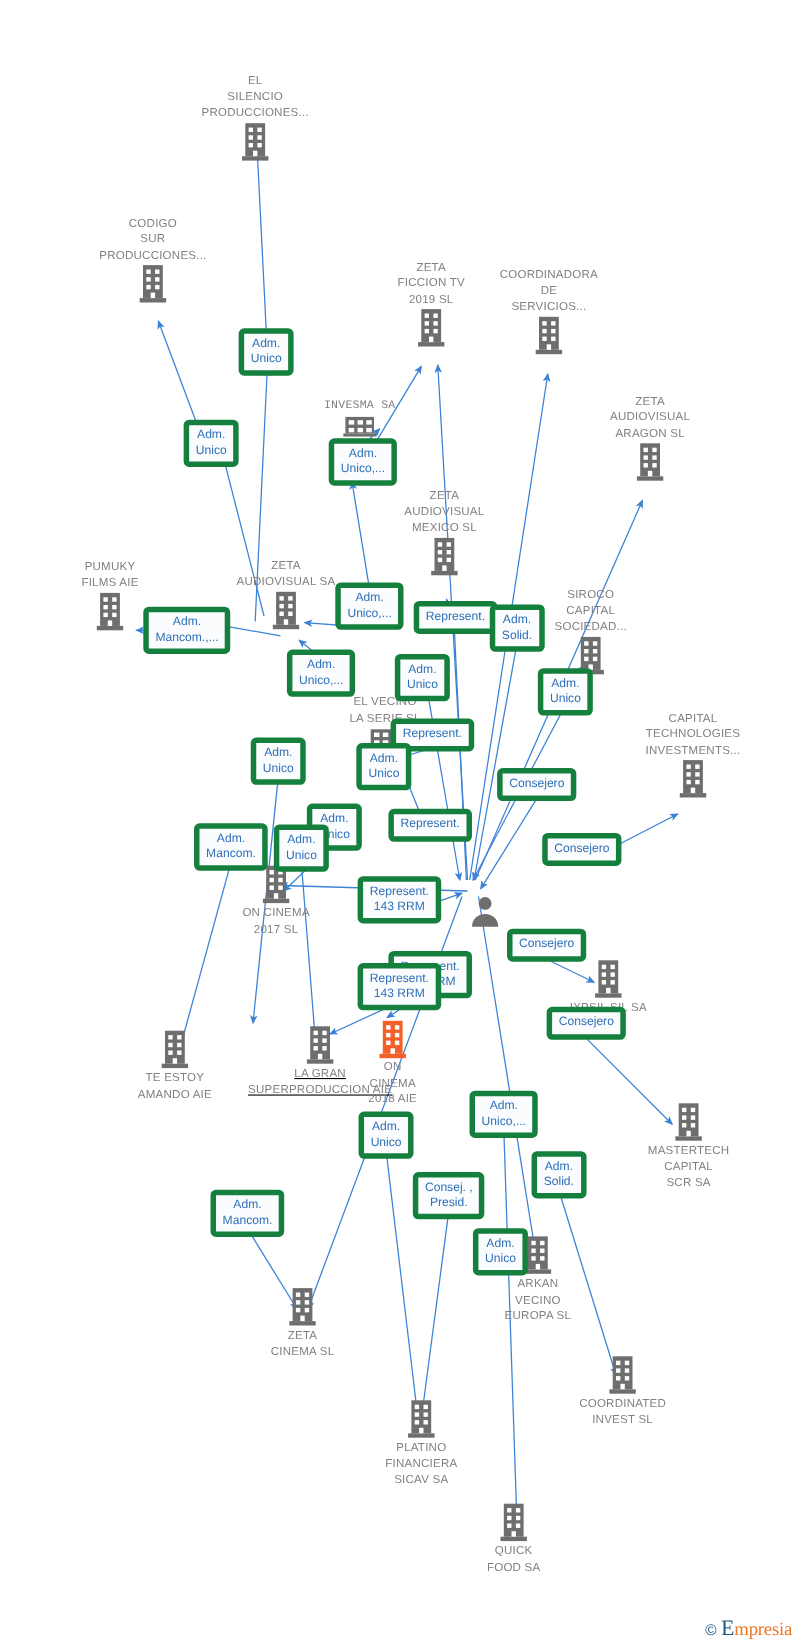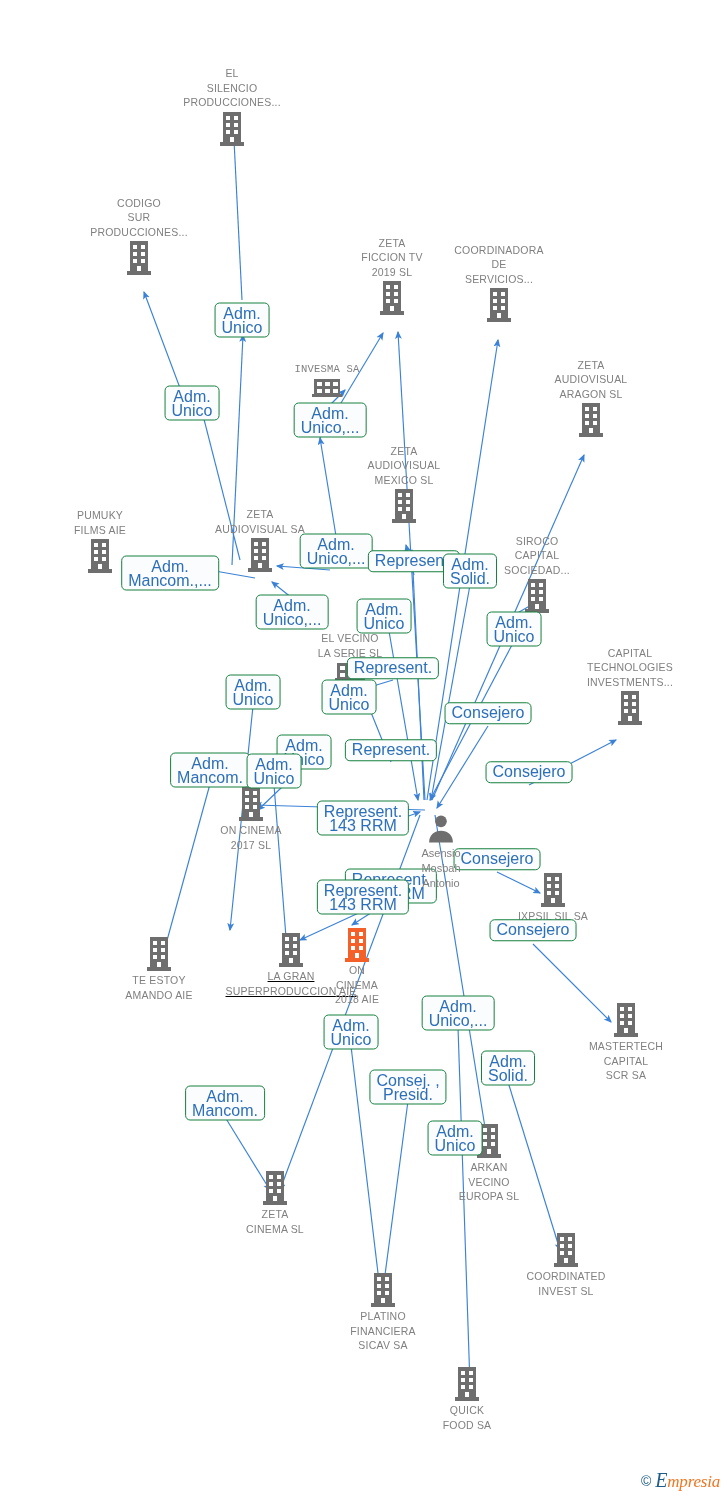--- a/index.html
+++ b/index.html
@@ -9,31 +9,31 @@
   #edges{position:absolute;left:0;top:0;width:728px;height:1500px;pointer-events:none;}
 
   .node{position:absolute;transform:translate(-50%,0);text-align:center;width:150px;}
   .node .cap{font-size:10.5px;line-height:14.5px;color:#808080;letter-spacing:.2px;
              white-space:pre-line;}
   .node .ico{display:block;margin:0 auto;}
   .node.below .cap{margin-top:1px;}
   .node.above .cap{margin-bottom:1px;}
 
   .edge-label{position:absolute;transform:translate(-50%,-50%);
-    background:#fbfcfe;border:1px solid #15803d;border-radius:5px;
-    color:#2d6fb8;font-size:16px;line-height:13.5px;text-align:center;
+    background:#fbfcfe;border:5px solid #15803d;border-radius:5px;
+    color:#2d6fb8;font-size:11px;line-height:13.5px;text-align:center;
     padding:3px 6px;white-space:pre-line;}
 
   .person .pname{font-size:11px;line-height:15px;color:#808080;white-space:pre-line;}
 
   #watermark{position:absolute;right:8px;bottom:8px;display:flex;align-items:center;
              gap:4px;font-size:15px;}
   #watermark .c{color:#1f5c86;font-size:14px;}
   #watermark .wm{font-family:"Liberation Serif","DejaVu Serif",serif;
-                 font-style:italic;color:#ef7622;font-size:17px;letter-spacing:-.2px;}
+                 color:#ef7622;font-size:17px;letter-spacing:-.2px;}
   #watermark .wm .e{color:#1f5c86;font-size:20px;}
 </style>
 </head>
 <body>
 
 <div id="stage">
 
   <svg id="edges" viewBox="0 0 728 1500">
     <defs>
       <marker id="arrow" markerWidth="7" markerHeight="7" refX="6" refY="3" orient="auto" markerUnits="strokeWidth">
@@ -524,23 +524,20 @@
 Mancom.</div>
       <div class="edge-label" style="left: 455px; top: 1138px;">Adm.
 Unico</div>
     </div>
 
   <div class="node person" id="center-person" style="left:441px;top:812px;width:140px;">
     <svg class="ico" width="34" height="34" viewBox="0 0 24 24">
       <circle cx="12" cy="6.6" r="4.1" fill="#6e6e6e"></circle>
       <path d="M3.6 21.5c0-5.1 3.8-8.2 8.4-8.2s8.4 3.1 8.4 8.2z" fill="#6e6e6e"></path>
     </svg>
-    <div class="pname">Asensio
-Mosbah
-Antonio</div>
   </div>
 
   <div class="node" id="focus-node" style="left:357px;top:927px;">
     <svg class="ico" width="28" height="36" viewBox="0 0 28 36">
       <rect x="5" y="1" width="18" height="30" fill="#f4602a"></rect>
       <rect x="2" y="31" width="24" height="4" fill="#f4602a"></rect>
       <g fill="#ffffff">
         <rect x="8" y="5" width="4" height="4"></rect>
           <rect x="16" y="5" width="4" height="4"></rect>
         <rect x="8" y="12" width="4" height="4"></rect>

